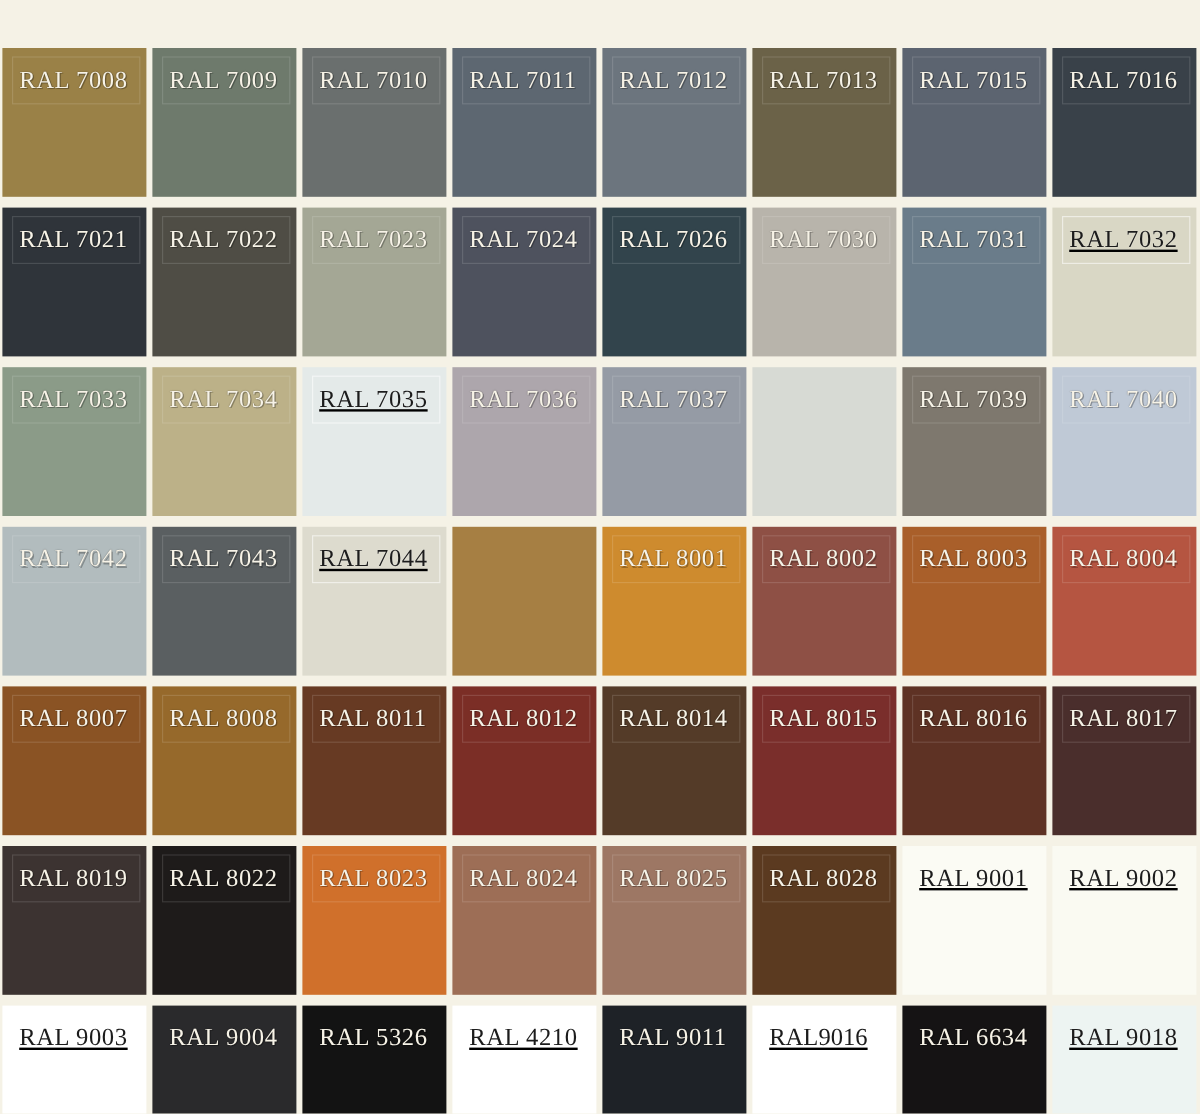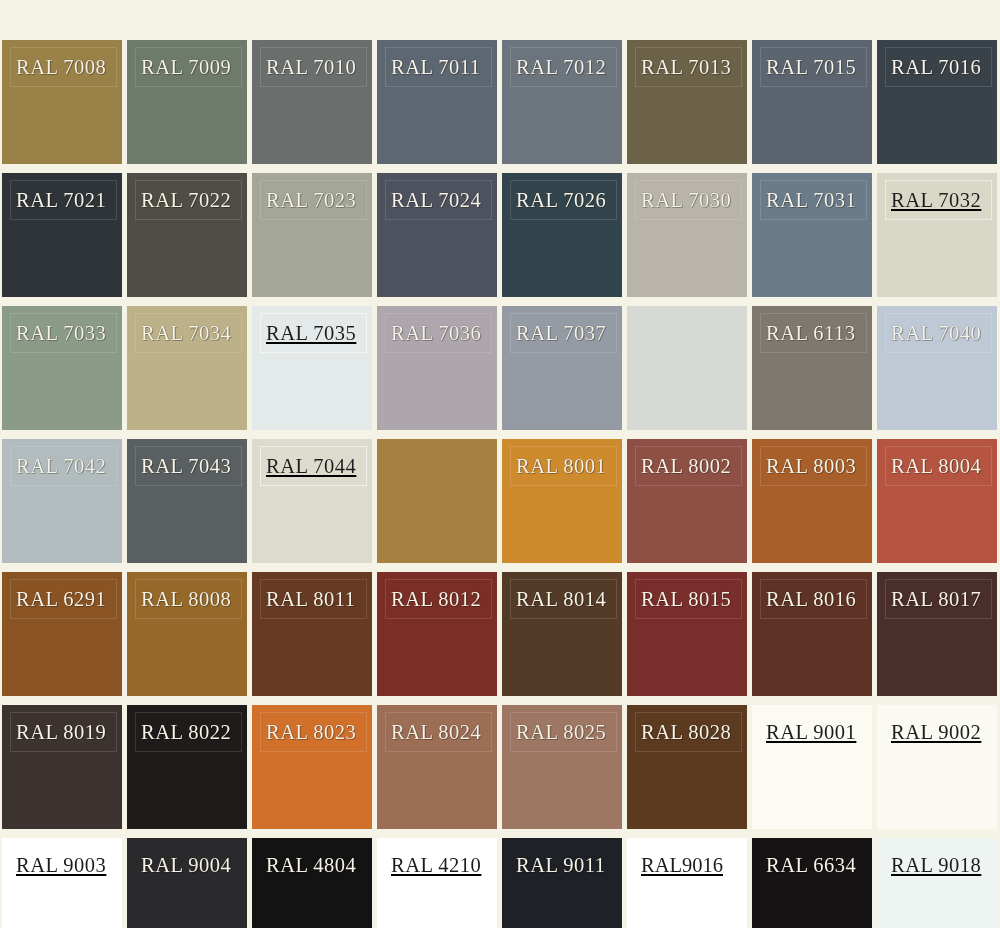--- a/index.html
+++ b/index.html
@@ -209,21 +209,21 @@
       <div class="label-box">
         <span class="label-text">RAL 7037</span>
       </div>
     </div>
     <div class="swatch on-light light-tile">
       <div class="tile" style="background: rgb(215, 218, 212);"></div>
     </div>
     <div class="swatch on-dark">
       <div class="tile" style="background: rgb(126, 120, 110);"></div>
       <div class="label-box">
-        <span class="label-text">RAL 6113</span>
+        <span class="label-text">RAL 7039</span>
       </div>
     </div>
     <div class="swatch on-dark">
       <div class="tile" style="background: rgb(191, 201, 214);"></div>
       <div class="label-box">
         <span class="label-text">RAL 7040</span>
       </div>
     </div>
     <div class="swatch on-dark">
       <div class="tile" style="background: rgb(178, 188, 190);"></div>
@@ -266,21 +266,21 @@
     </div>
     <div class="swatch on-dark">
       <div class="tile" style="background: rgb(181, 85, 65);"></div>
       <div class="label-box">
         <span class="label-text">RAL 8004</span>
       </div>
     </div>
     <div class="swatch on-dark">
       <div class="tile" style="background: rgb(138, 83, 36);"></div>
       <div class="label-box">
-        <span class="label-text">RAL 6291</span>
+        <span class="label-text">RAL 8007</span>
       </div>
     </div>
     <div class="swatch on-dark">
       <div class="tile" style="background: rgb(150, 105, 43);"></div>
       <div class="label-box">
         <span class="label-text">RAL 8008</span>
       </div>
     </div>
     <div class="swatch on-dark">
       <div class="tile" style="background: rgb(103, 58, 35);"></div>
@@ -374,21 +374,21 @@
     </div>
     <div class="swatch on-dark plain">
       <div class="tile" style="background: rgb(42, 42, 44);"></div>
       <div class="label-box">
         <span class="label-text">RAL 9004</span>
       </div>
     </div>
     <div class="swatch on-dark plain">
       <div class="tile" style="background: rgb(19, 19, 19);"></div>
       <div class="label-box">
-        <span class="label-text">RAL 4804</span>
+        <span class="label-text">RAL 5326</span>
       </div>
     </div>
     <div class="swatch on-light plain light-tile">
       <div class="tile" style="background: rgb(255, 255, 255);"></div>
       <div class="label-box">
         <span class="label-text">RAL 4210</span>
       </div>
     </div>
     <div class="swatch on-dark plain">
       <div class="tile" style="background: rgb(30, 34, 39);"></div>

